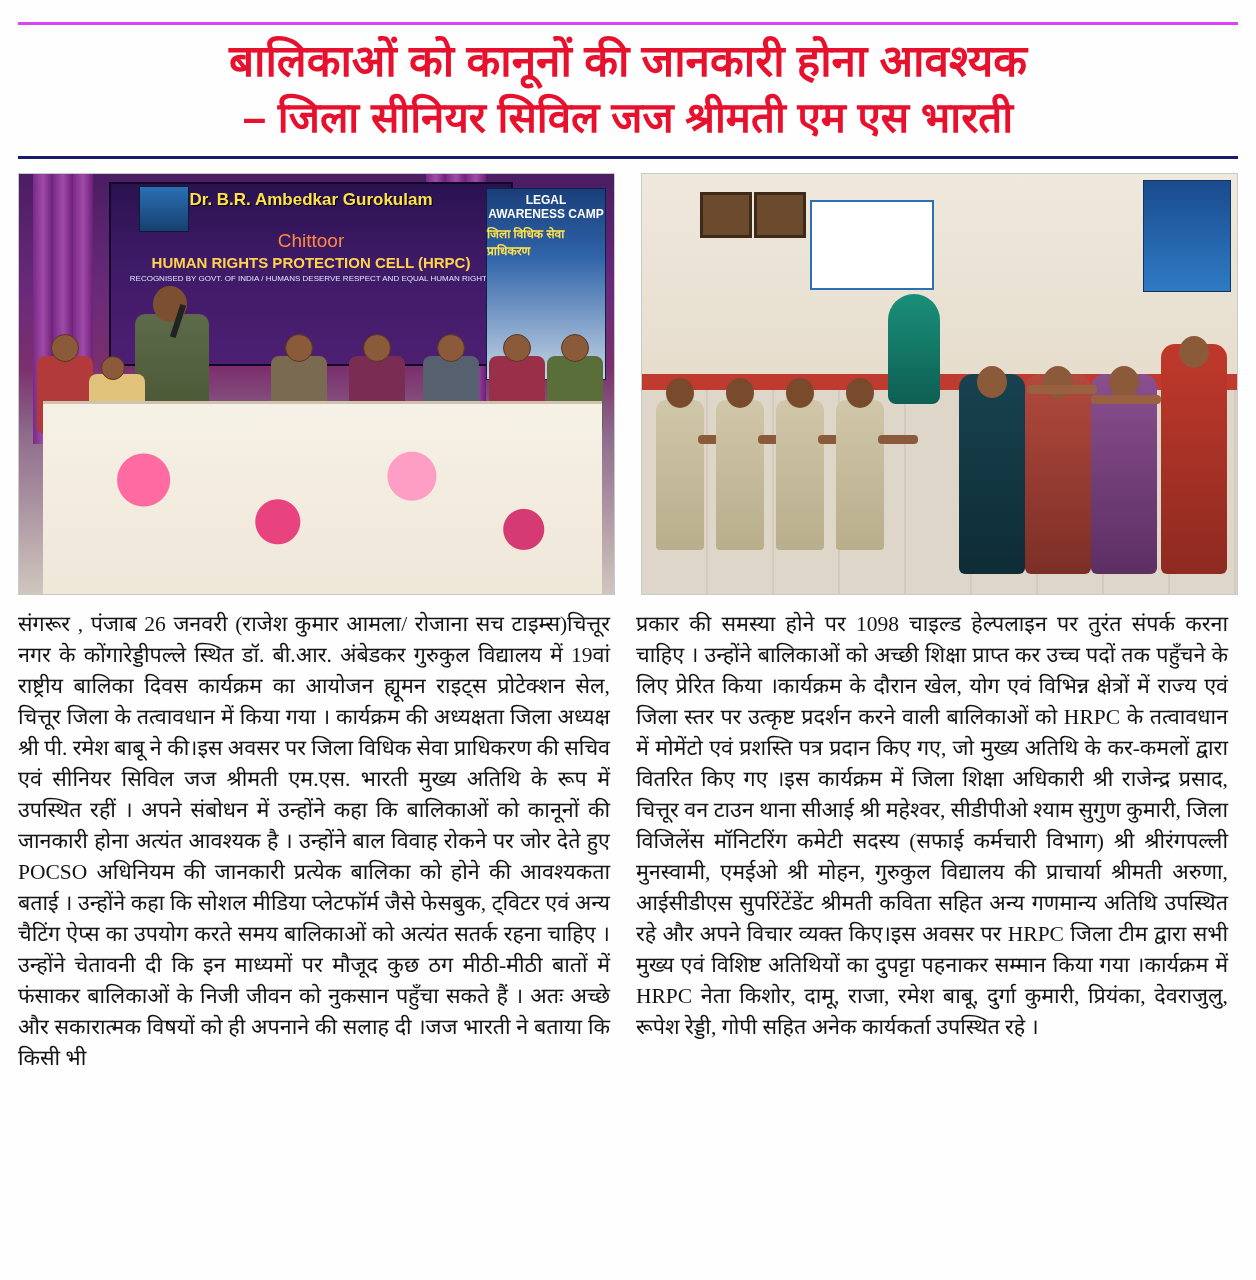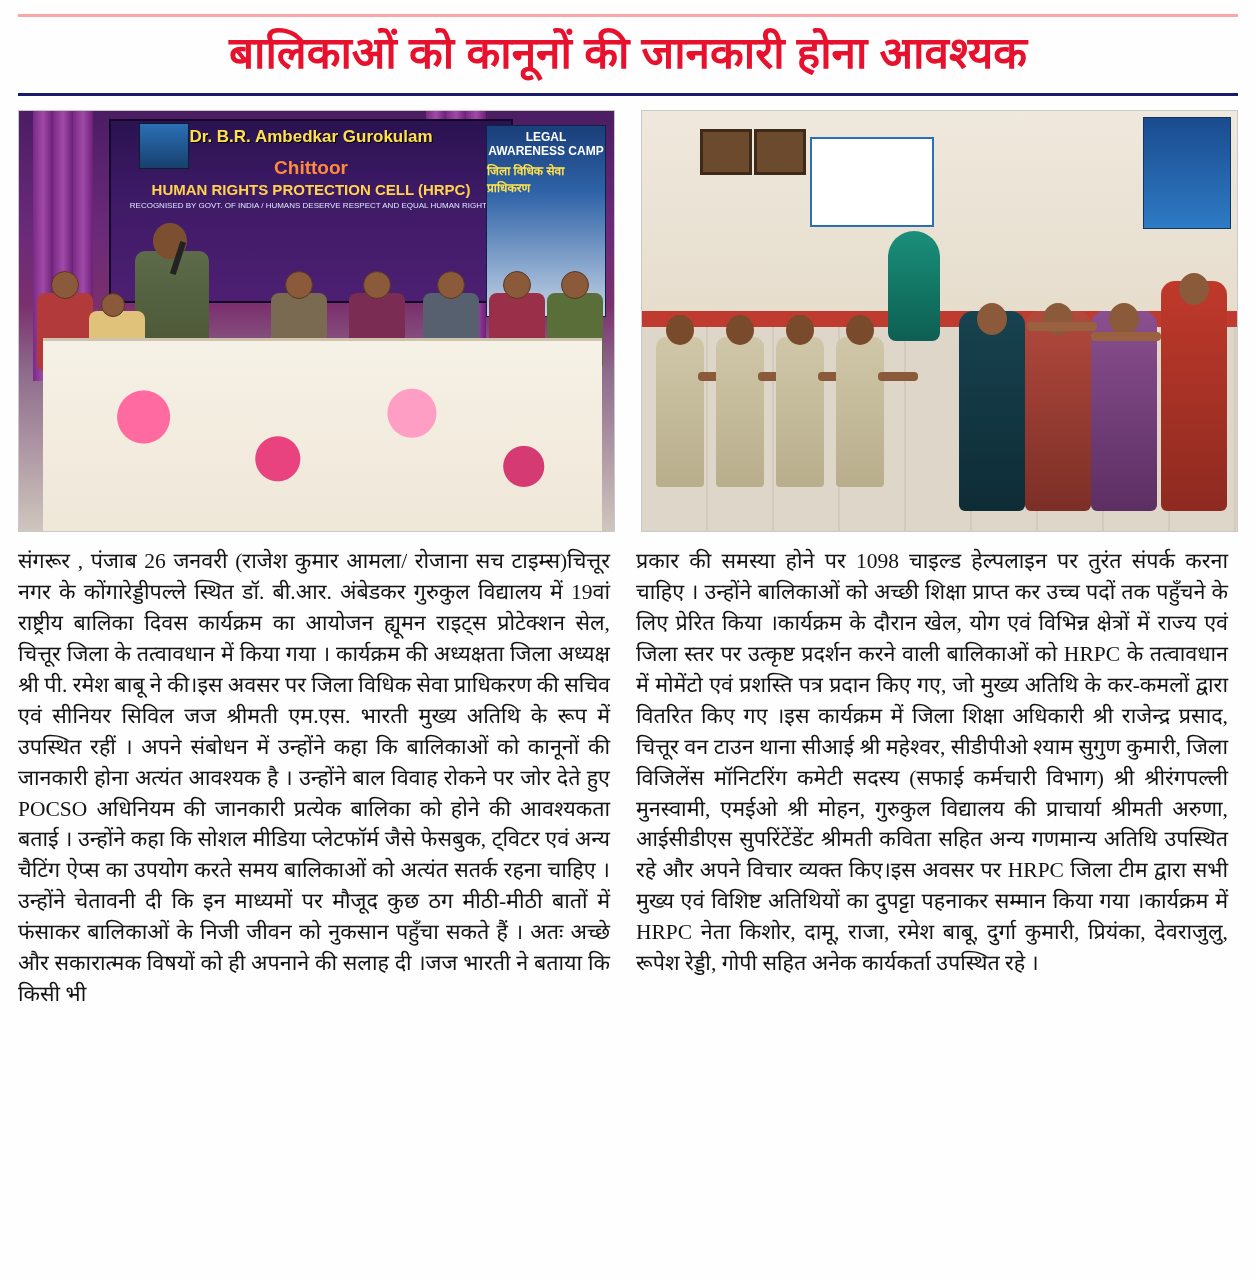--- a/index.html
+++ b/index.html
@@ -18,24 +18,24 @@
     position: relative;
     width: 1256px;
     height: 1280px;
     background: #fefefe;
     box-sizing: border-box;
     padding: 10px 18px 0 18px;
   }
 
   
   .headline-box {
-    border-top: 3px solid #fca5a5;
+    border-top: 3px solid #d946ef;
     border-bottom: 3px solid #1b1b6e;
     padding: 10px 0 14px 0;
-    margin: 4px 0 14px 0;
+    margin: 12px 0 14px 0;
   }
   .headline-line {
     text-align: center;
     color: #e8112d;
     font-family: "Liberation Sans", sans-serif;
     font-weight: bold;
     letter-spacing: 0px;
     line-height: 1.18;
   }
   .headline-line.l1 { font-size: 44px; }
@@ -65,22 +65,22 @@
   .p1-banner {
     position: absolute; left: 90px; top: 8px; width: 400px; height: 180px;
     background: linear-gradient(180deg,#2a1250 0%, #3d1a66 40%, #4d1f72 100%);
     border: 2px solid #120726;
   }
   .p1-banner .bnr-title {
     color: #ffe14d; font-family: "Liberation Sans", sans-serif; font-weight: bold;
     font-size: 17px; text-align: center; margin-top: 6px; text-shadow: 1px 1px 0 #000;
   }
   .p1-banner .bnr-sub {
-    color: #ff8a3d; font-family: "Liberation Sans", sans-serif; font-weight: bold;
-    font-size: 19px; text-align: center; margin-top: 10px;
+    color: #ff8a3d; font-family: "Liberation Sans", sans-serif; font-weight: normal;
+    font-size: 19px; text-align: center; margin-top: 20px;
   }
   .p1-banner .bnr-cell {
     color: #ffffff; font-family: "Liberation Sans", sans-serif; font-weight: bold;
     font-size: 13px; text-align: center; margin-top: 34px;
   }
   .p1-banner .bnr-cell2 {
     color: #ffd34d; font-family: "Liberation Sans", sans-serif; font-weight: bold;
     font-size: 15px; text-align: center; margin-top: 2px;
   }
   .p1-banner .bnr-small {
@@ -176,20 +176,21 @@
   }
   .col p { margin: 0; }
 </style>
 </head>
 <body>
 
 <div class="page">
 
   <div class="headline-box">
     <div class="headline-line l1">बालिकाओं को कानूनों की जानकारी होना आवश्यक</div>
+    <div class="headline-line l2">– जिला सीनियर सिविल जज श्रीमती एम एस भारती</div>
   </div>
 
   <div class="photo-row">
 
     <div class="photo left">
       <div class="p1-bg"></div>
       <div class="p1-curtain l"></div>
       <div class="p1-curtain r"></div>
 
       <div class="p1-banner">

